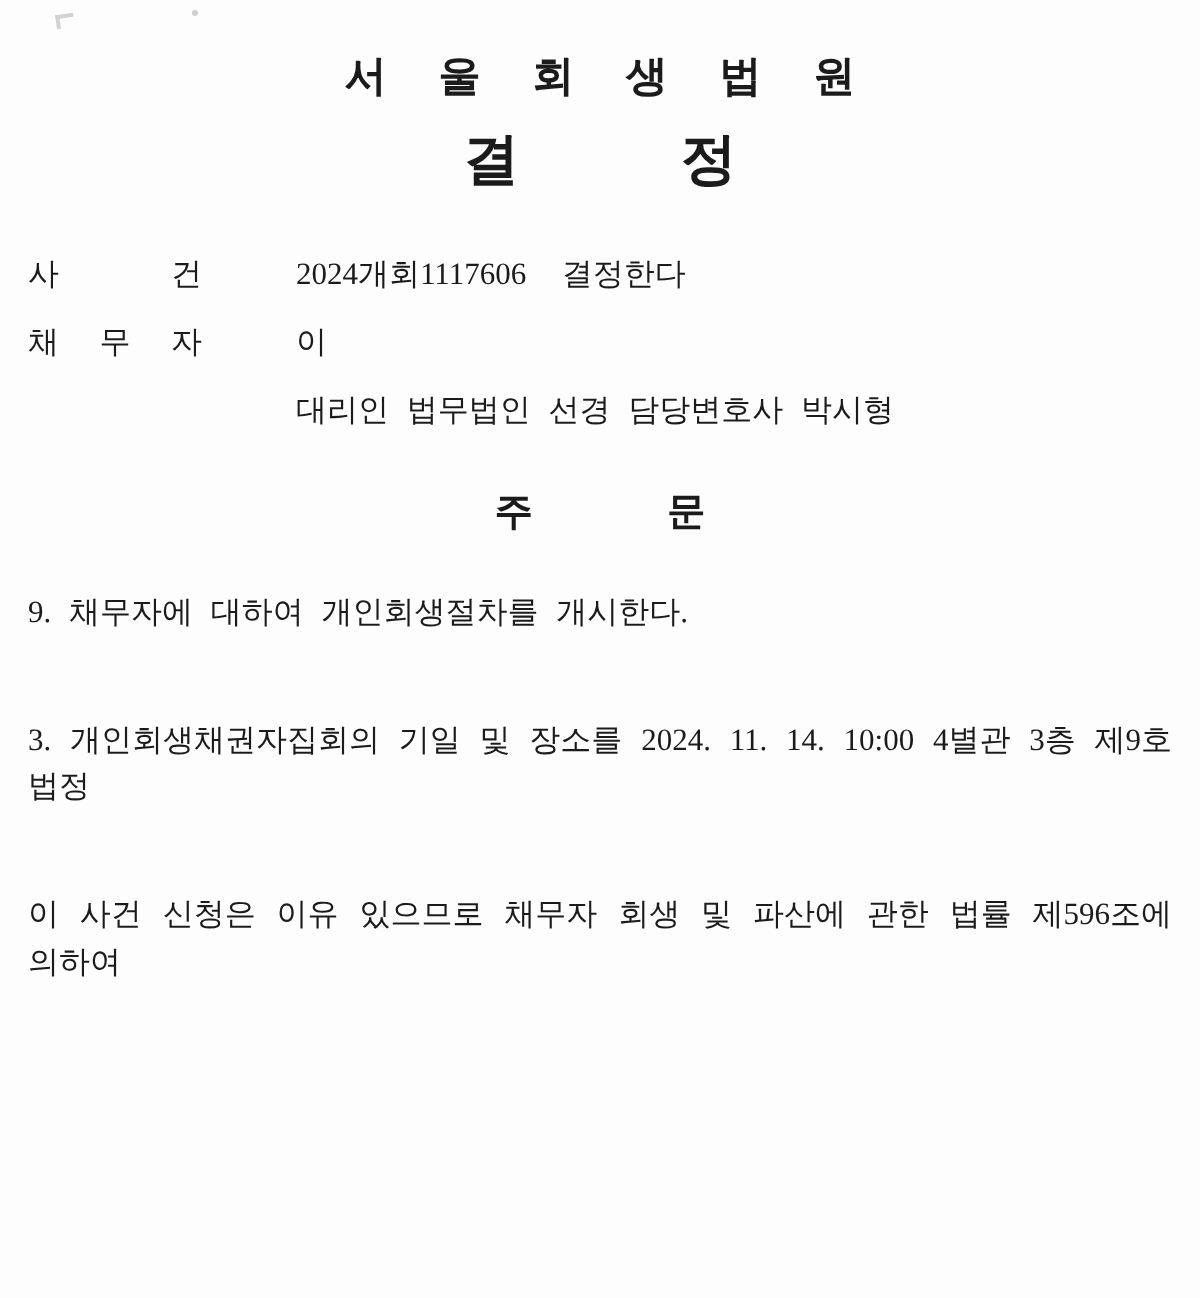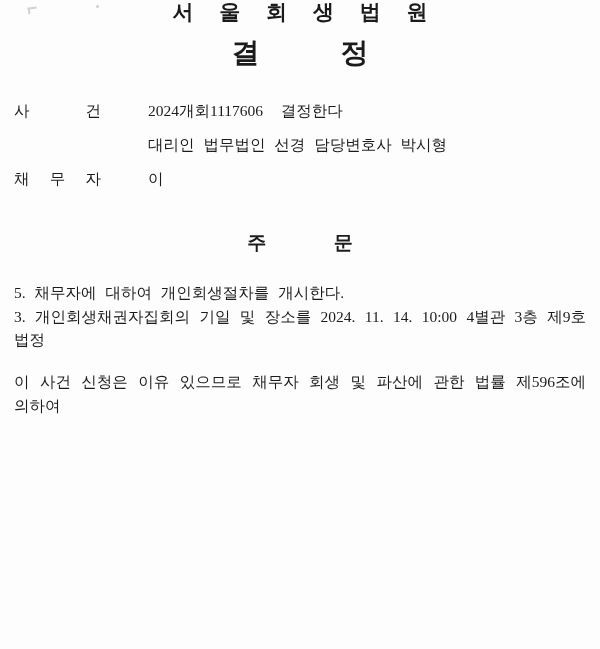--- a/index.html
+++ b/index.html
@@ -34,20 +34,21 @@
     position: absolute;
     left: 96px;
     top: 5px;
     width: 3px;
     height: 3px;
     border-radius: 50%;
     background: #d0d0d0;
   }
 
   .court-name {
+    margin-top: 27px;
     text-align: center;
     font-family: "Liberation Sans", sans-serif;
     font-weight: bold;
     font-size: 21px;
     line-height: 24px;
     word-spacing: 20px;
     white-space: pre;
   }
 
   .doc-type {
@@ -89,35 +90,36 @@
   .section-heading {
     text-align: center;
     font-family: "Liberation Sans", sans-serif;
     font-weight: bold;
     font-size: 19px;
     line-height: 24px;
     word-spacing: 62px;
     white-space: pre;
   }
 
-  .order-heading { margin-top: 42px; }
+  .order-heading { margin-top: 29px; }
 
   .order-list {
     margin-top: 26px;
     padding: 0 14px;
   }
 
   .body-line {
     line-height: 23.5px;
     word-spacing: 5px;
   }
 
   .justify {
     text-align: justify;
     text-align-last: justify;
+    margin-top: 40px;
   }
 
   .continuation {
     margin-left: 19px;
   }
 
   .reason-heading { margin-top: 11px; }
 
   .reason-body {
     margin-top: 18px;
@@ -137,33 +139,33 @@
   <div class="court-name">서 울 회 생 법 원</div>
 
   <div class="doc-type">결 정</div>
 
   <div class="case-section">
     <div class="case-row">
       <span class="case-label">사 건</span>
       <span class="case-value">2024개회1117606  결정한다</span>
     </div>
     <div class="case-row">
+      <span class="case-label">채 무 자</span>
+      <span class="case-value">이</span>
+    </div>
+    <div class="case-row">
       <span class="case-label"></span>
       <span class="case-value">대리인 법무법인 선경 담당변호사 박시형</span>
-    </div>
-    <div class="case-row">
-      <span class="case-label">채 무 자</span>
-      <span class="case-value">이</span>
     </div>
   </div>
 
   <div class="section-heading order-heading">주 문</div>
 
   <div class="order-list">
-    <div class="body-line">5. 채무자에 대하여 개인회생절차를 개시한다.</div>
+    <div class="body-line">9. 채무자에 대하여 개인회생절차를 개시한다.</div>
     <div class="body-line justify">3. 개인회생채권자집회의 기일 및 장소를 2024. 11. 14. 10:00 4별관 3층 제9호 법정</div>
   </div>
 
 
   <div class="reason-body">
     <div class="body-line justify">이 사건 신청은 이유 있으므로 채무자 회생 및 파산에 관한 법률 제596조에 의하여</div>
   </div>
 
 </div>
 

